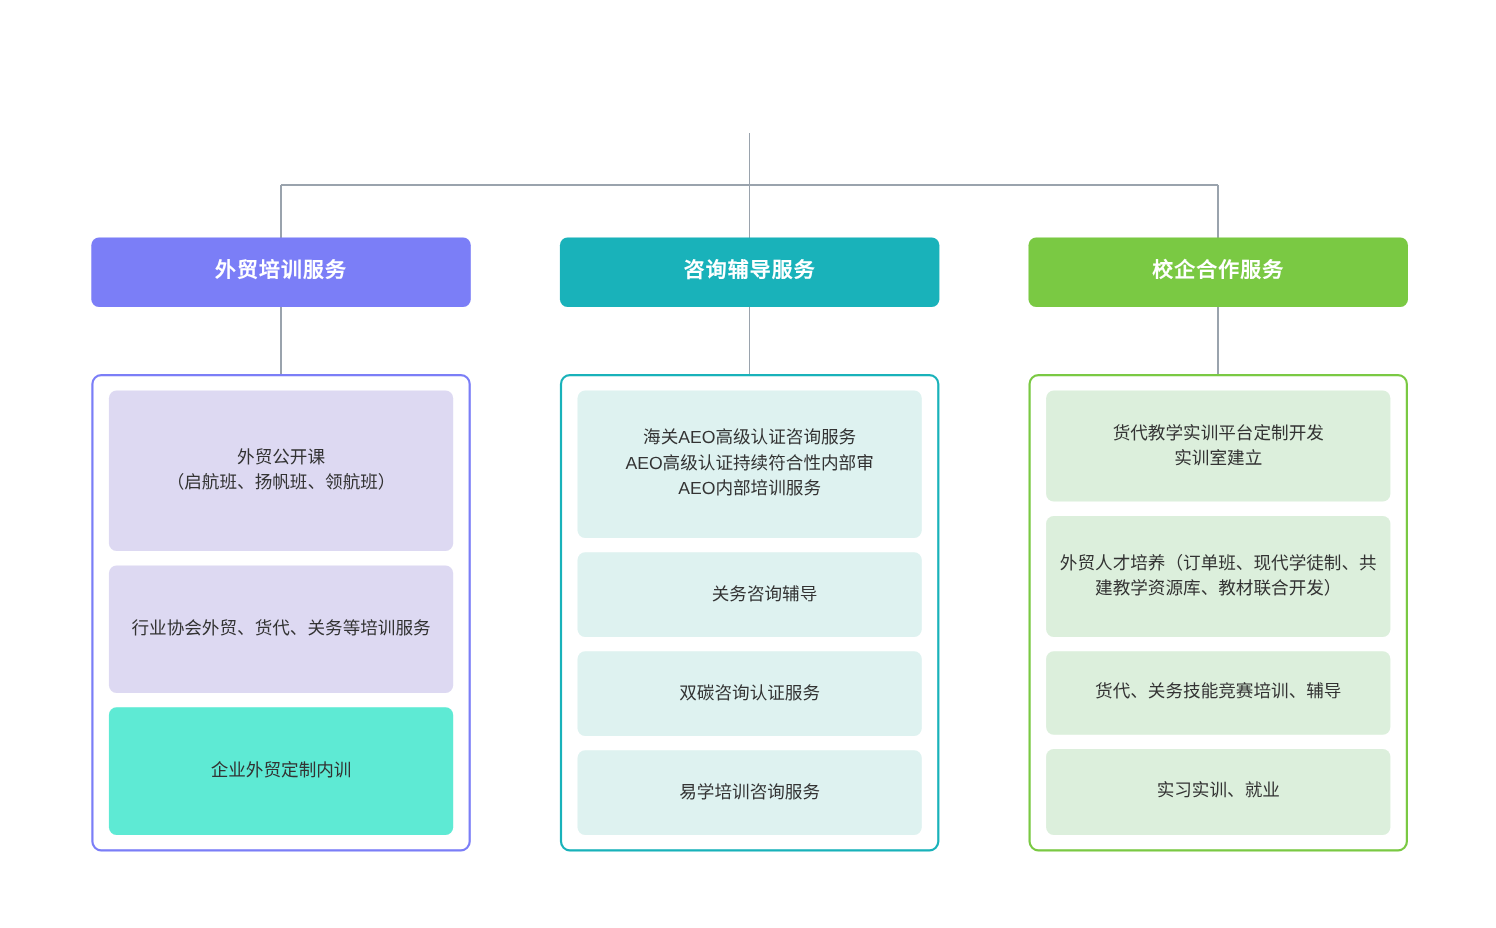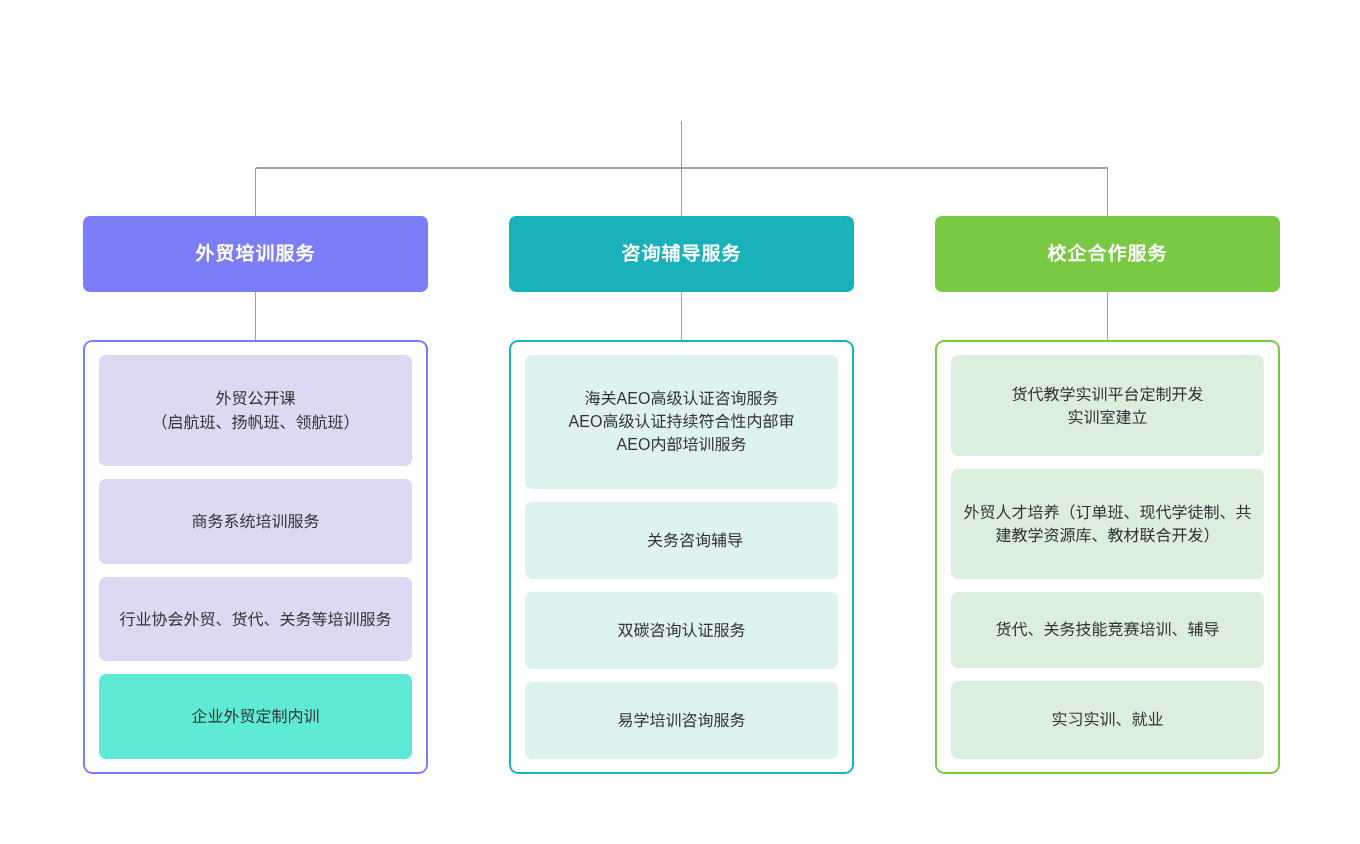--- a/index.html
+++ b/index.html
@@ -52,21 +52,21 @@
     color: #ffffff;
     letter-spacing: 1px;
     line-height: 1.2;
   }
 
   
   .branch-header {
     position: absolute;
     top: 216px;
     width: 345px;
-    height: 76px;
+    height: 63px;
     border-radius: 7px;
     display: flex;
     align-items: center;
     justify-content: center;
     box-sizing: border-box;
   }
   .branch-header .header-title {
     font-size: 19px;
     font-weight: bold;
     color: #ffffff;
@@ -163,23 +163,20 @@
   <div class="branch-header col-1" id="branch-header-1" style="background: rgb(25, 178, 186);">
     <span class="header-title">咨询辅导服务</span>
   </div>
 
   <div class="group-box col-0 g0" id="group-box-0" style="border-color: rgb(123, 126, 247);">
     <div class="item-card" style="background: rgb(221, 217, 242);">
       <span class="item-text" style="color: rgb(51, 51, 51);">外贸公开课
 （启航班、扬帆班、领航班）</span>
     </div>
     <div class="item-card" style="background: rgb(221, 217, 242);">
-      <span class="item-text" style="color: rgb(51, 51, 51);">商务系统培训服务</span>
-    </div>
-    <div class="item-card" style="background: rgb(221, 217, 242);">
       <span class="item-text" style="color: rgb(51, 51, 51);">行业协会外贸、货代、关务等培训服务</span>
     </div>
     <div class="item-card" style="background: #5eead4;">
       <span class="item-text" style="color: rgb(51, 51, 51);">企业外贸定制内训</span>
     </div>
   </div>
 
   <div class="group-box col-1 g1" id="group-box-1" style="border-color: rgb(25, 178, 186);">
     <div class="item-card" style="background: rgb(222, 242, 240);">
       <span class="item-text" style="color: rgb(51, 51, 51);">海关AEO高级认证咨询服务

